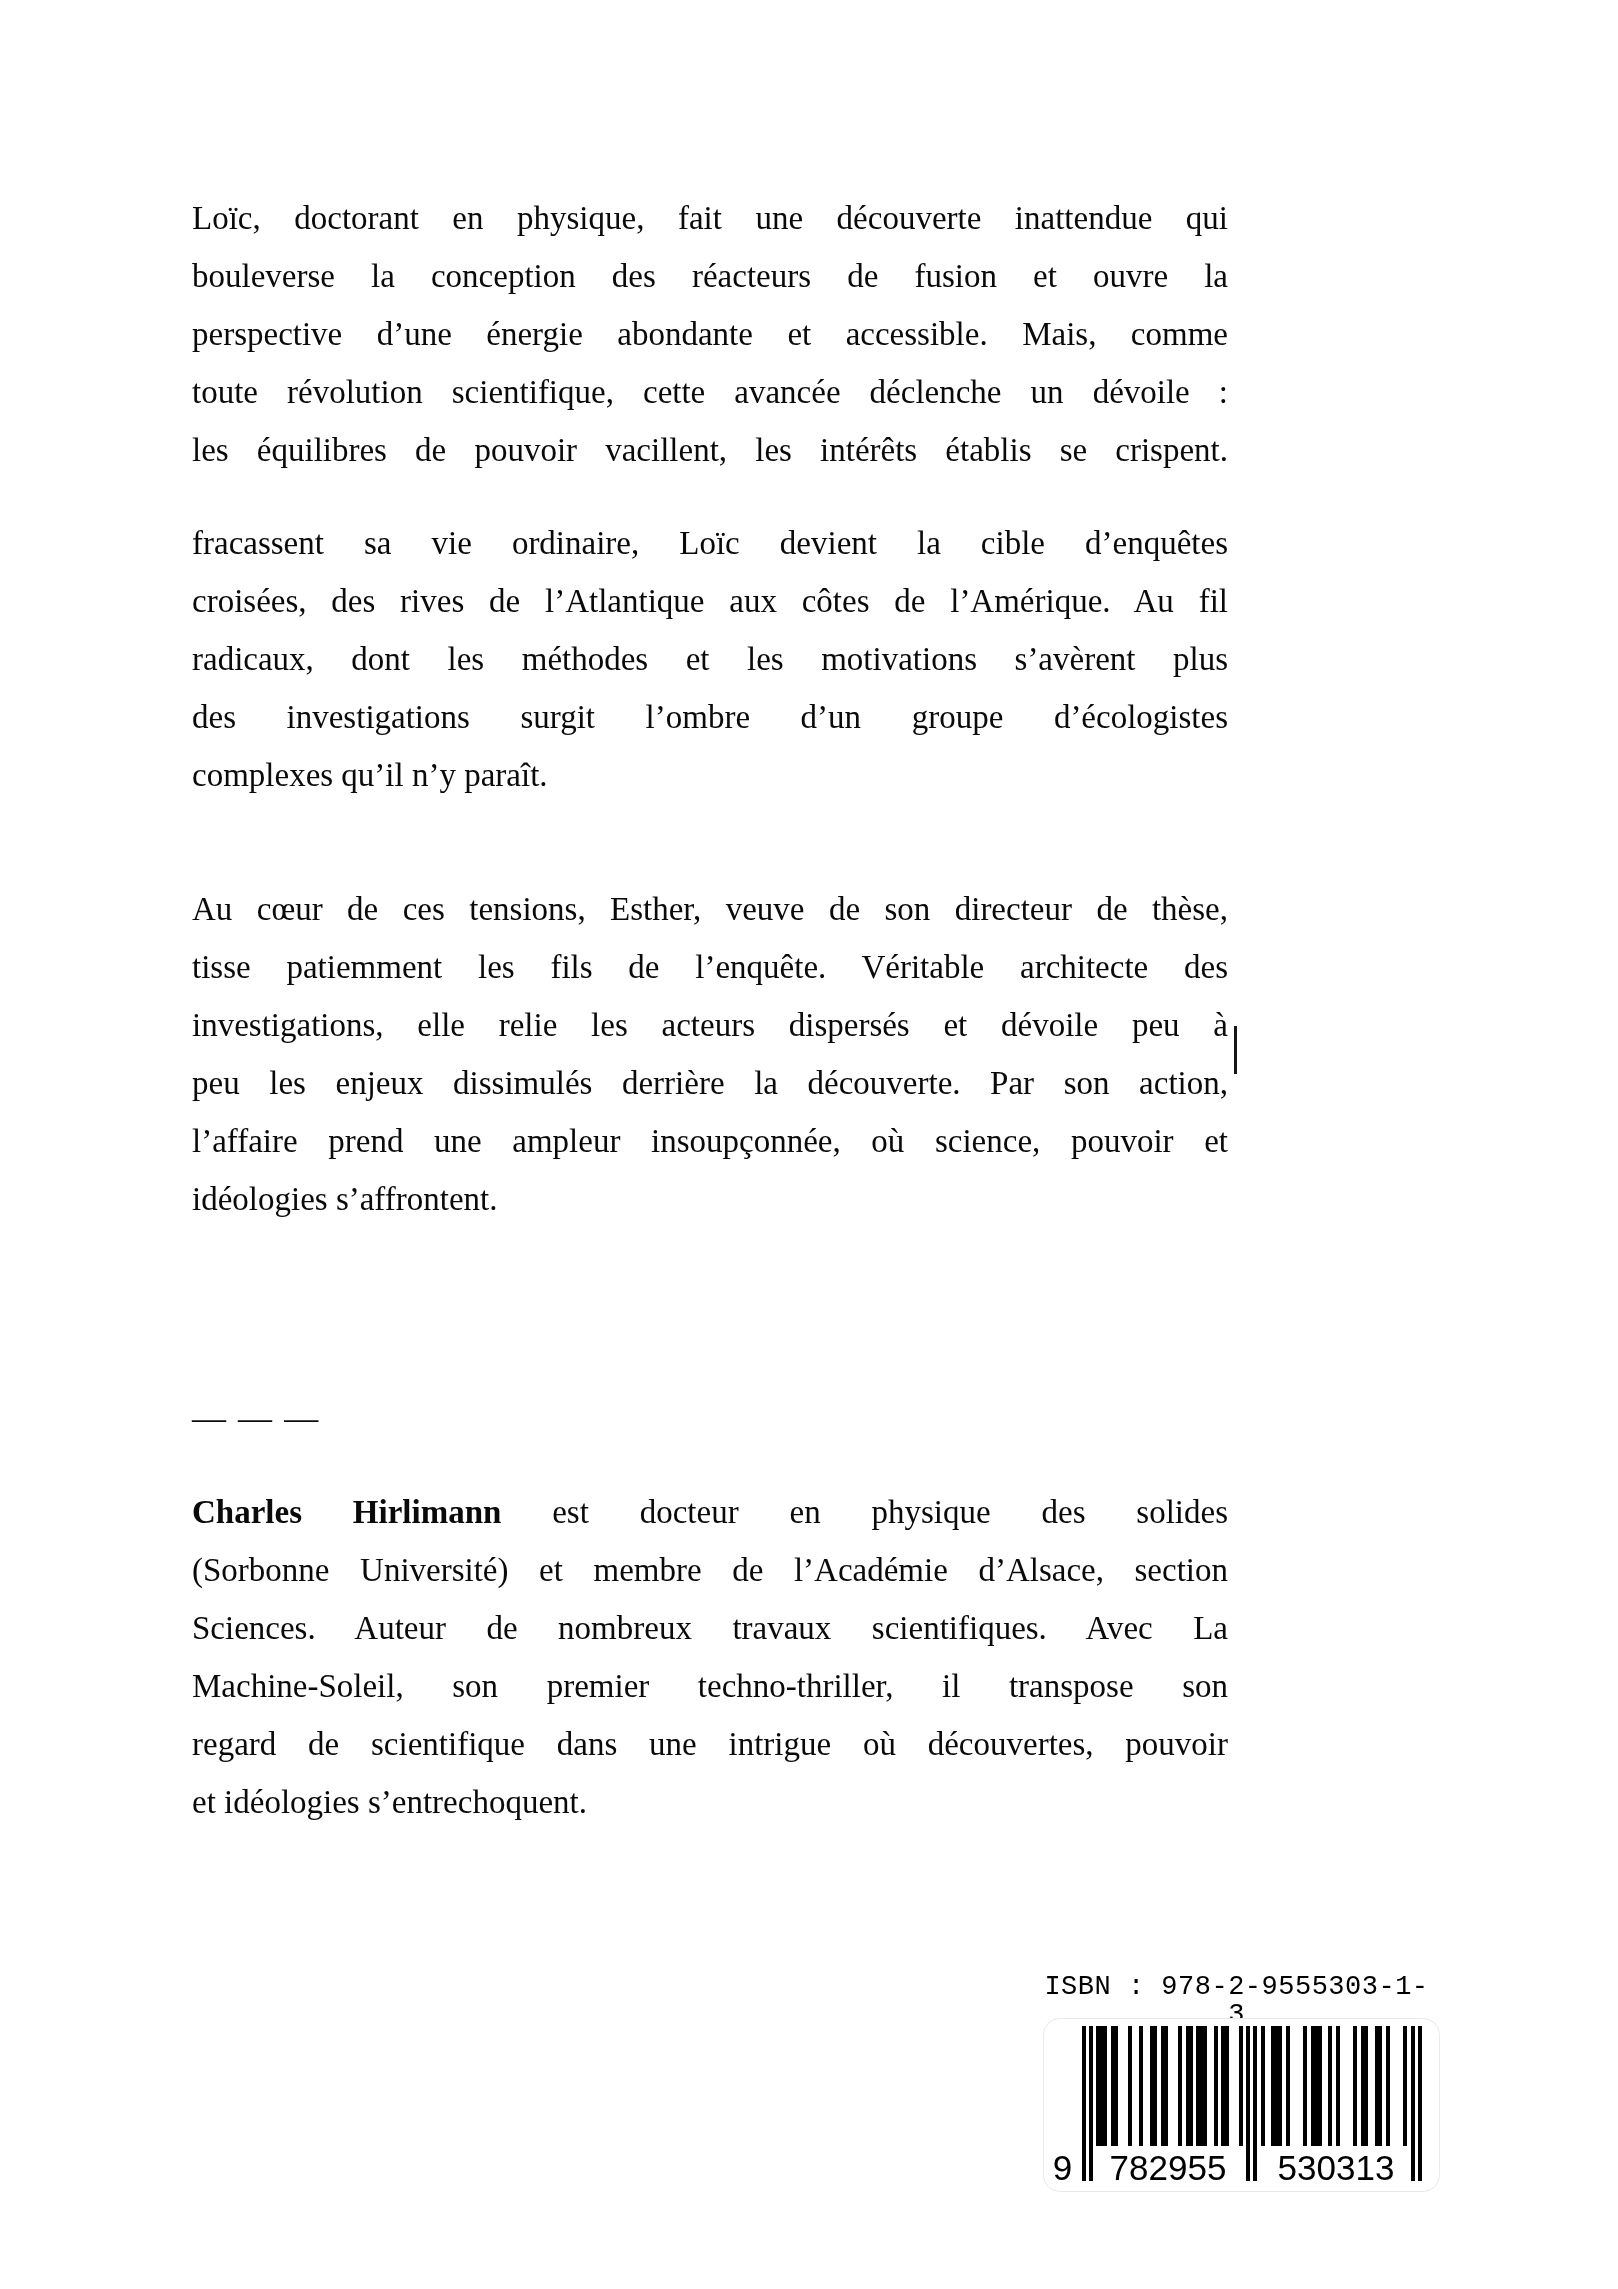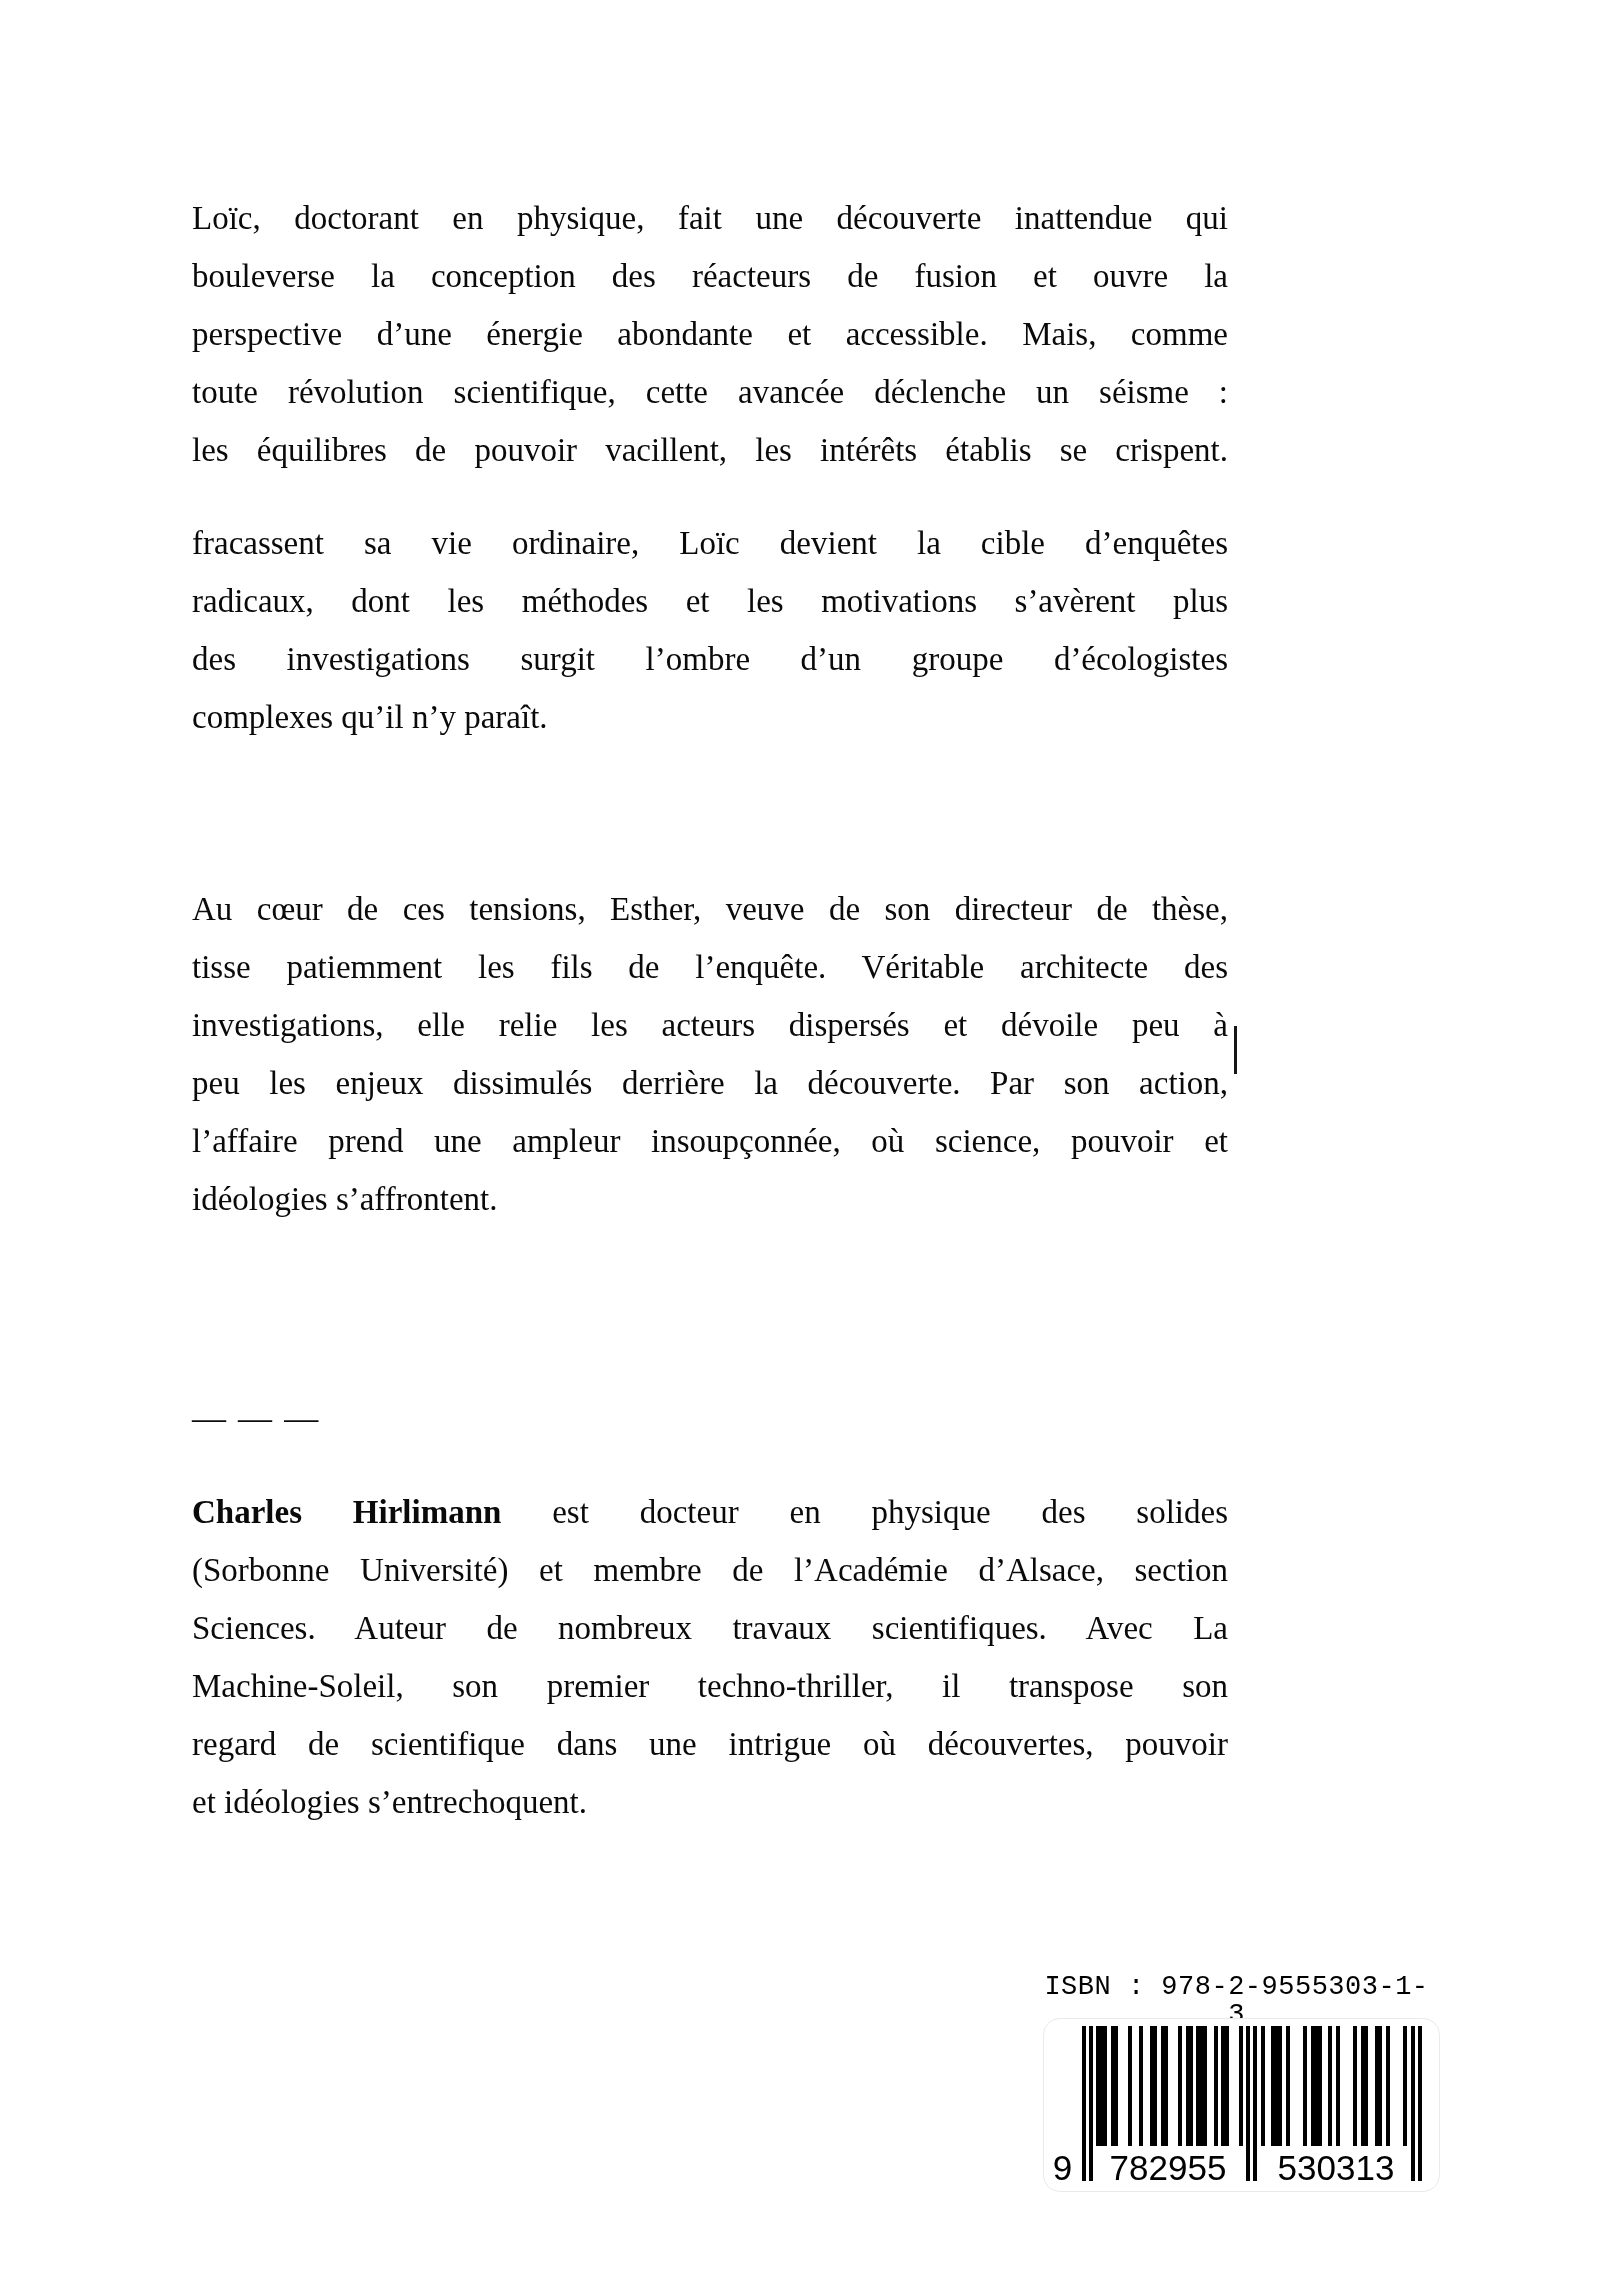--- a/index.html
+++ b/index.html
@@ -83,26 +83,27 @@
 </style>
 </head>
 <body>
 
 <div class="page">
 
   <section class="textblock" style="top:189px;">
     <div class="line">Loïc, doctorant en physique, fait une découverte inattendue qui</div>
     <div class="line">bouleverse la conception des réacteurs de fusion et ouvre la</div>
     <div class="line">perspective d’une énergie abondante et accessible. Mais, comme</div>
-    <div class="line">toute révolution scientifique, cette avancée déclenche un séisme :</div>
+    <div class="line">toute révolution scientifique, cette avancée déclenche un dévoile :</div>
     <div class="line">les équilibres de pouvoir vacillent, les intérêts établis se crispent.</div>
   </section>
 
   <section class="textblock" style="top:514px;">
     <div class="line">fracassent sa vie ordinaire, Loïc devient la cible d’enquêtes</div>
+    <div class="line">croisées, des rives de l’Atlantique aux côtes de l’Amérique. Au fil</div>
     <div class="line">radicaux, dont les méthodes et les motivations s’avèrent plus</div>
     <div class="line">des investigations surgit l’ombre d’un groupe d’écologistes</div>
     <div class="line endline">complexes qu’il n’y paraît.</div>
   </section>
 
   <section class="textblock" style="top:880px;">
     <div class="line">Au cœur de ces tensions, Esther, veuve de son directeur de thèse,</div>
     <div class="line">tisse patiemment les fils de l’enquête. Véritable architecte des</div>
     <div class="line">investigations, elle relie les acteurs dispersés et dévoile peu à</div>
     <div class="line">peu les enjeux dissimulés derrière la découverte. Par son action,</div>

